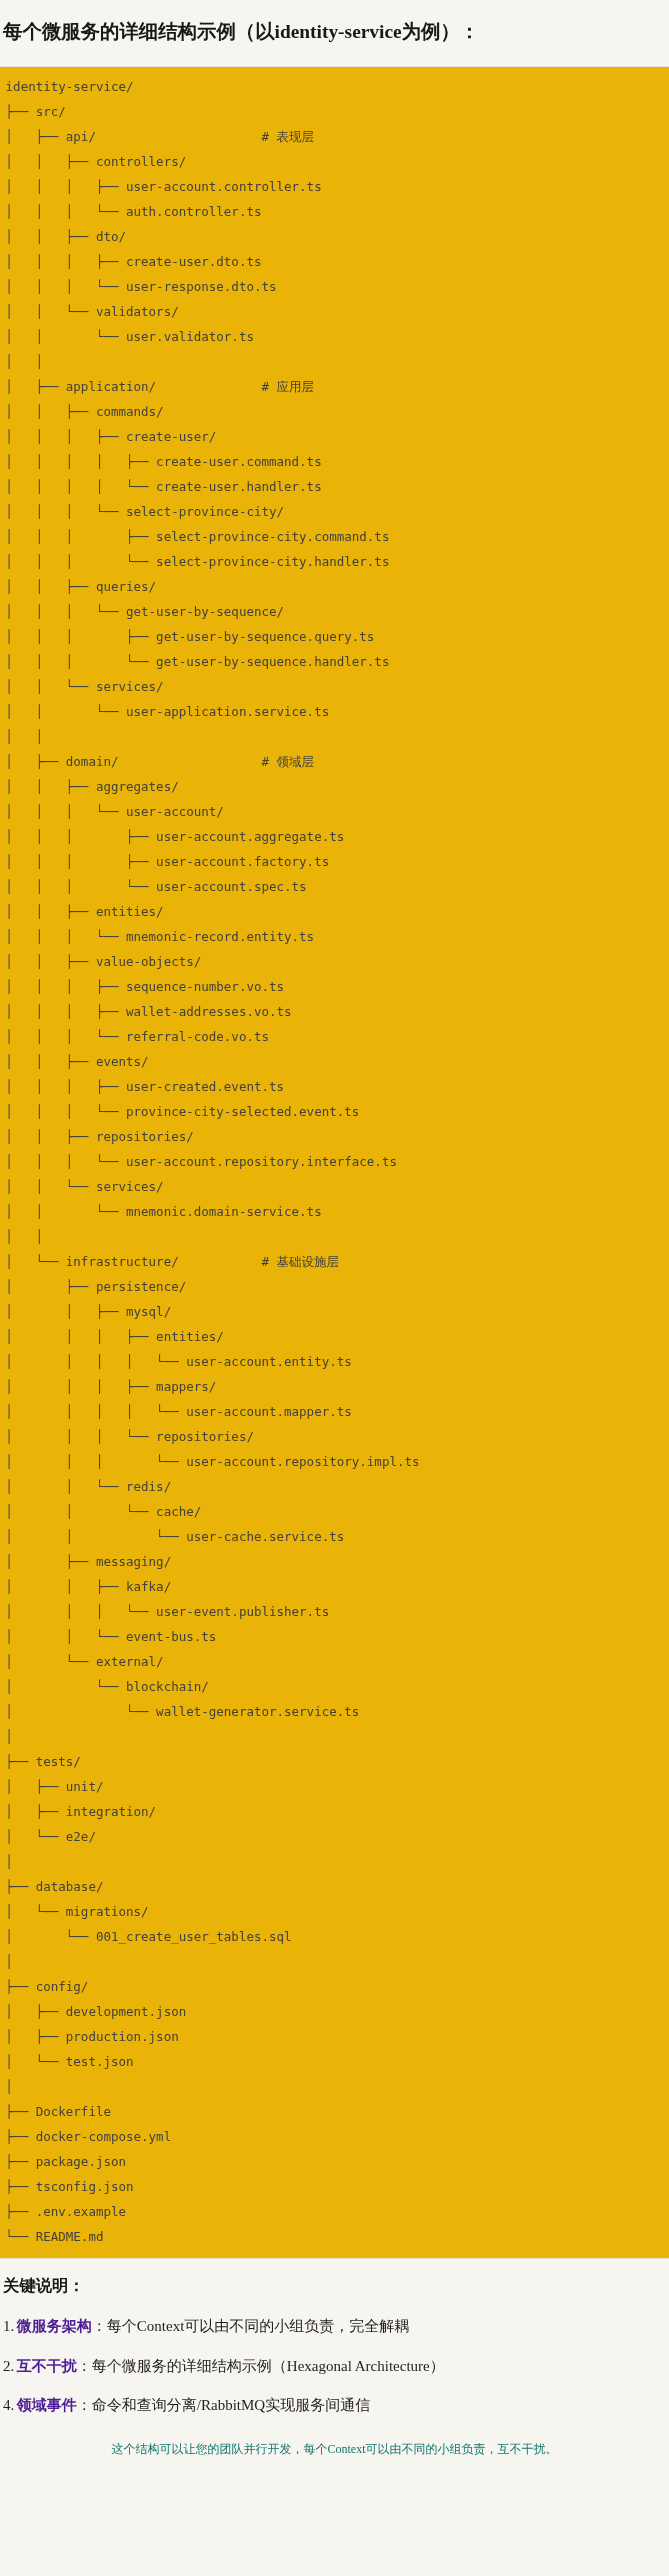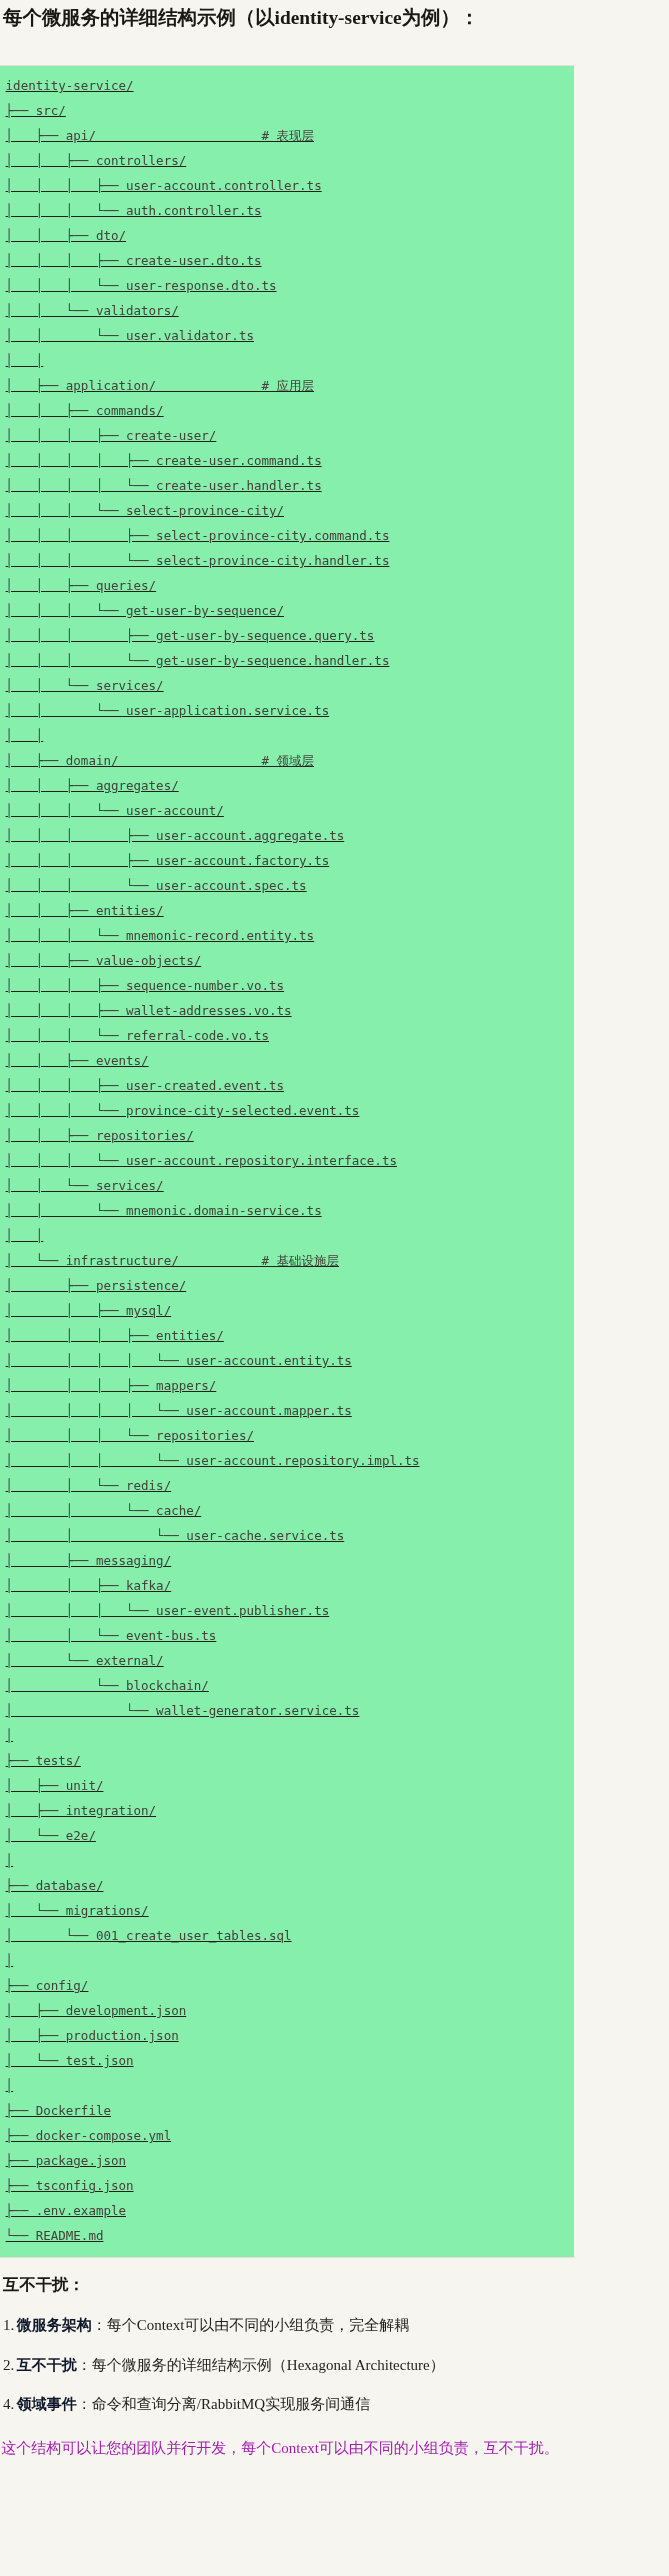--- a/index.html
+++ b/index.html
@@ -4,38 +4,37 @@
 <style>
   html, body {
     margin: 0;
     padding: 0;
     background: #F7F5EF;
     width: 669px;
     font-family: "Liberation Serif", "DejaVu Serif", serif;
     color: #211F1A;
   }
   .doc {
-    width: 574px;
+    width: 669px;
     box-sizing: border-box;
-    padding-top: 3px;
+    padding-top: 17px;
   }
   h1.page-title {
     font-size: 19.4px;
     line-height: 1.25;
     font-weight: bold;
     color: #191813;
     margin: 2.5px 3.8px 0 3.1px;
   }
   .codeblock {
-    margin-top: 35px;
-    background: #86efac;
+    margin-top: 22px;
+    background: #eab308;
     border-top: 0.6px solid #E2E0D8;
     border-bottom: 0.6px solid #E2E0D8;
     padding: 7.5px 5px 8.8px 5.6px;
-    text-decoration: underline;
   }
   .codeblock pre {
     margin: 0;
     font-family: "DejaVu Sans Mono", "Liberation Mono", monospace;
     font-size: 12.5px;
     line-height: 25px;
     color: #43413B;
     white-space: pre;
   }
   h2.notes-heading {
@@ -52,27 +51,28 @@
     font-size: 15px;
     line-height: 24px;
     margin: 0 0 15.6px 0;
     color: #211F1A;
   }
   .note-item .num {
     margin-right: 2.5px;
   }
   .note-item strong {
     font-weight: bold;
-    color: #0f172a;
+    color: #4c1d95;
   }
   p.closing {
-    font-size: 15px;
+    font-size: 12px;
     line-height: 24px;
     margin: 19.4px 1.3px 11.3px 1.3px;
-    color: #a21caf;
+    color: #0f766e;
+    text-align: center;
   }
 </style>
 </head>
 <body>
 
 <div class="doc">
 
   <h1 class="page-title">每个微服务的详细结构示例（以identity-service为例）：</h1>
 
   <div class="codeblock">
@@ -158,21 +158,21 @@
 │   └── test.json
 │
 ├── Dockerfile
 ├── docker-compose.yml
 ├── package.json
 ├── tsconfig.json
 ├── .env.example
 └── README.md</pre>
   </div>
 
-  <h2 class="notes-heading">互不干扰：</h2>
+  <h2 class="notes-heading">关键说明：</h2>
 
   <div class="notes-list">
 
     <div class="note-item">
       <span class="num">1.</span><strong>微服务架构</strong><span>：每个Context可以由不同的小组负责，完全解耦</span>
     </div>
 
     <div class="note-item">
       <span class="num">2.</span><strong>互不干扰</strong><span>：每个微服务的详细结构示例（Hexagonal Architecture）</span>
     </div>

